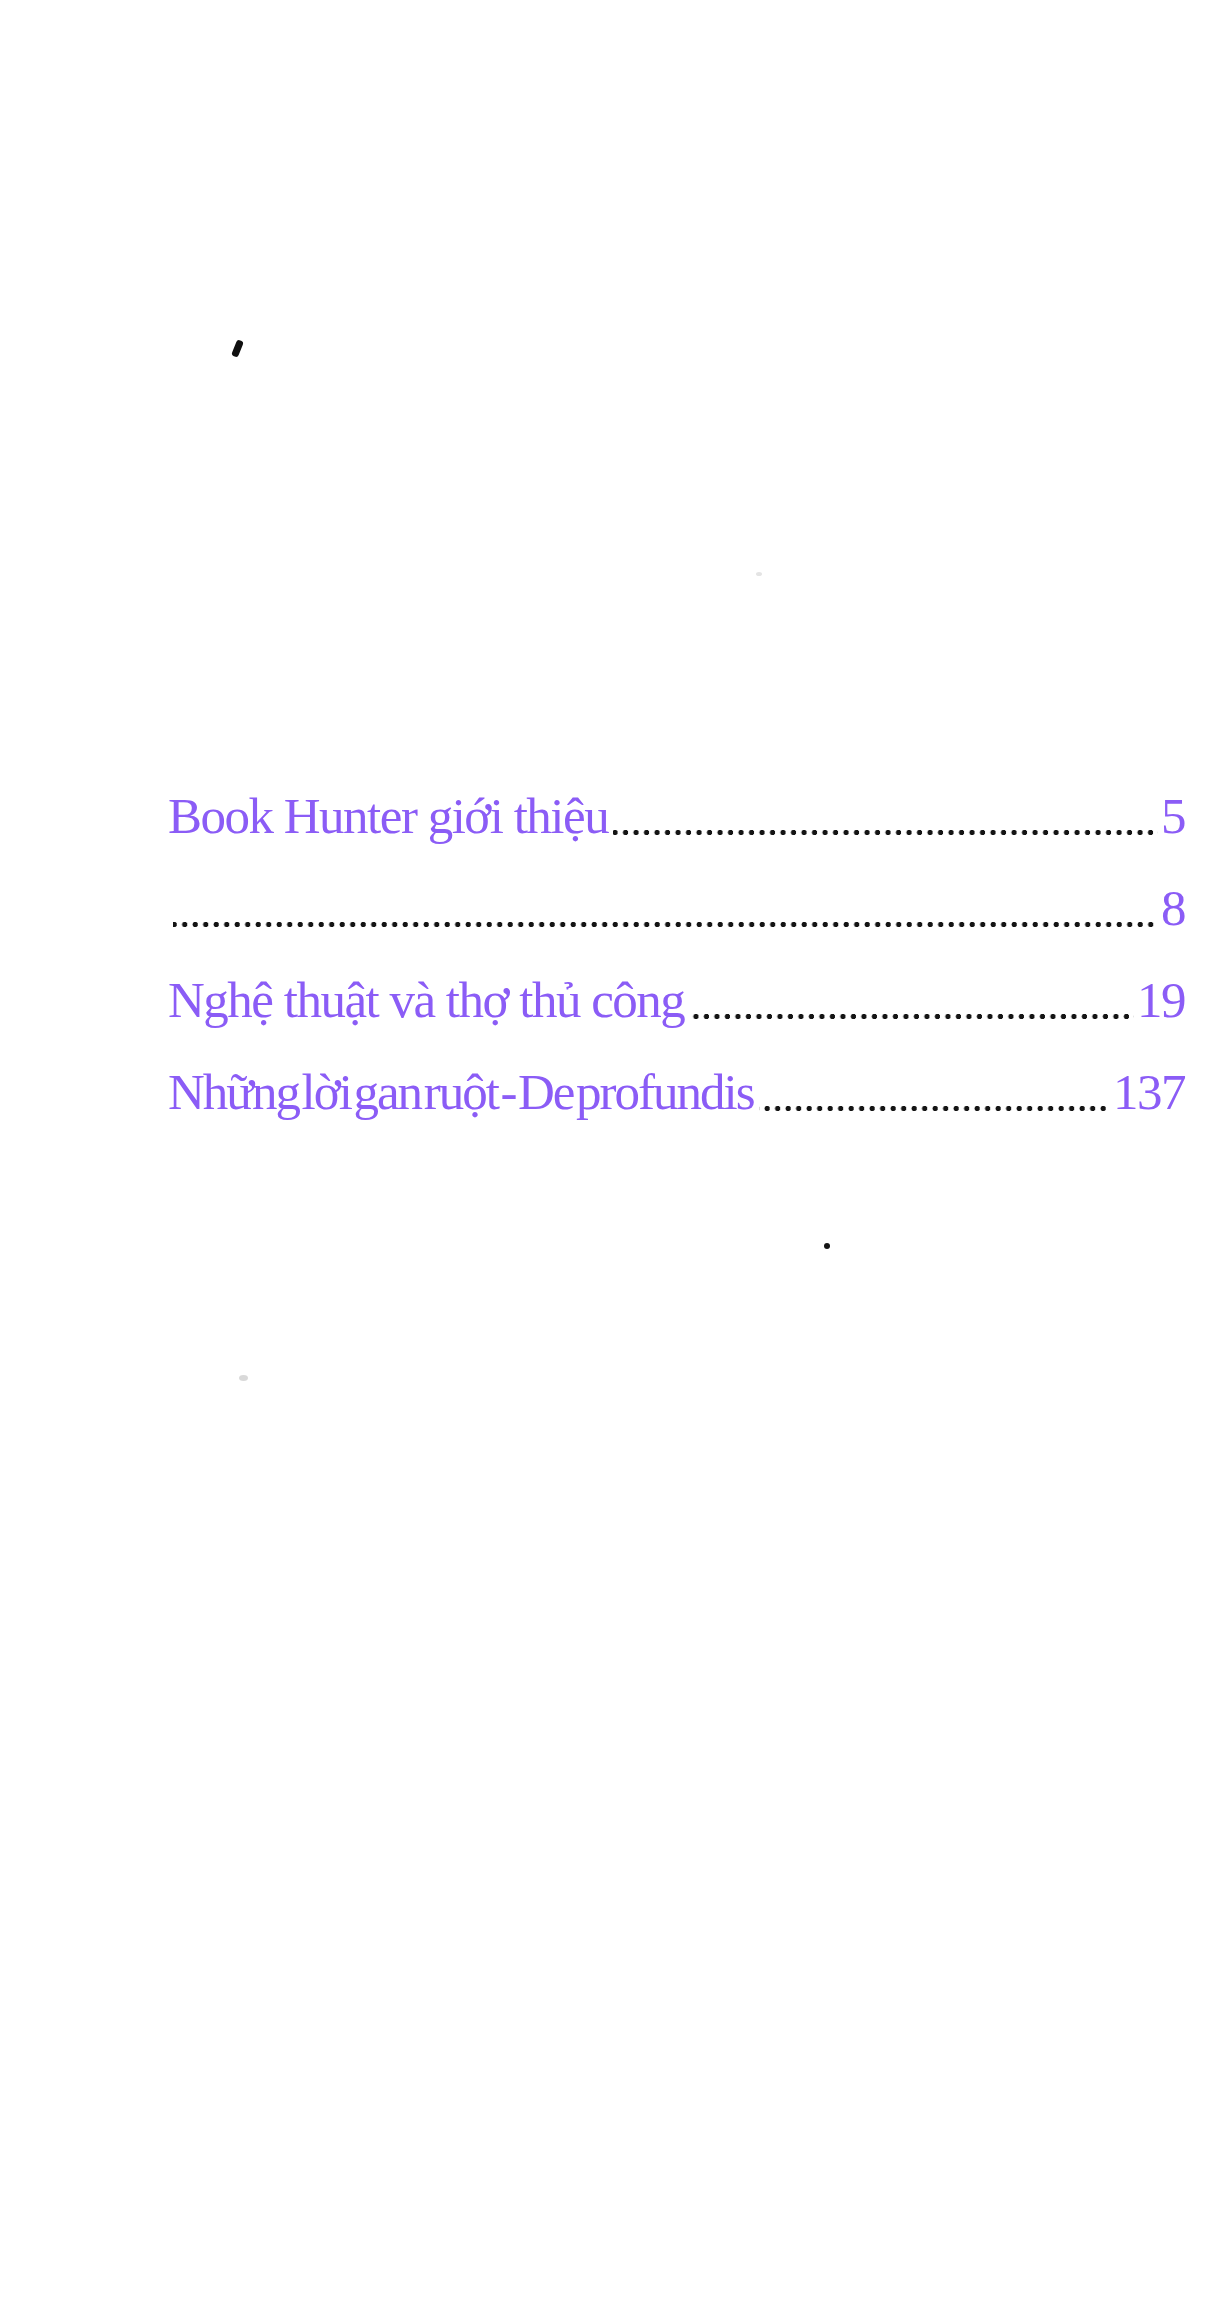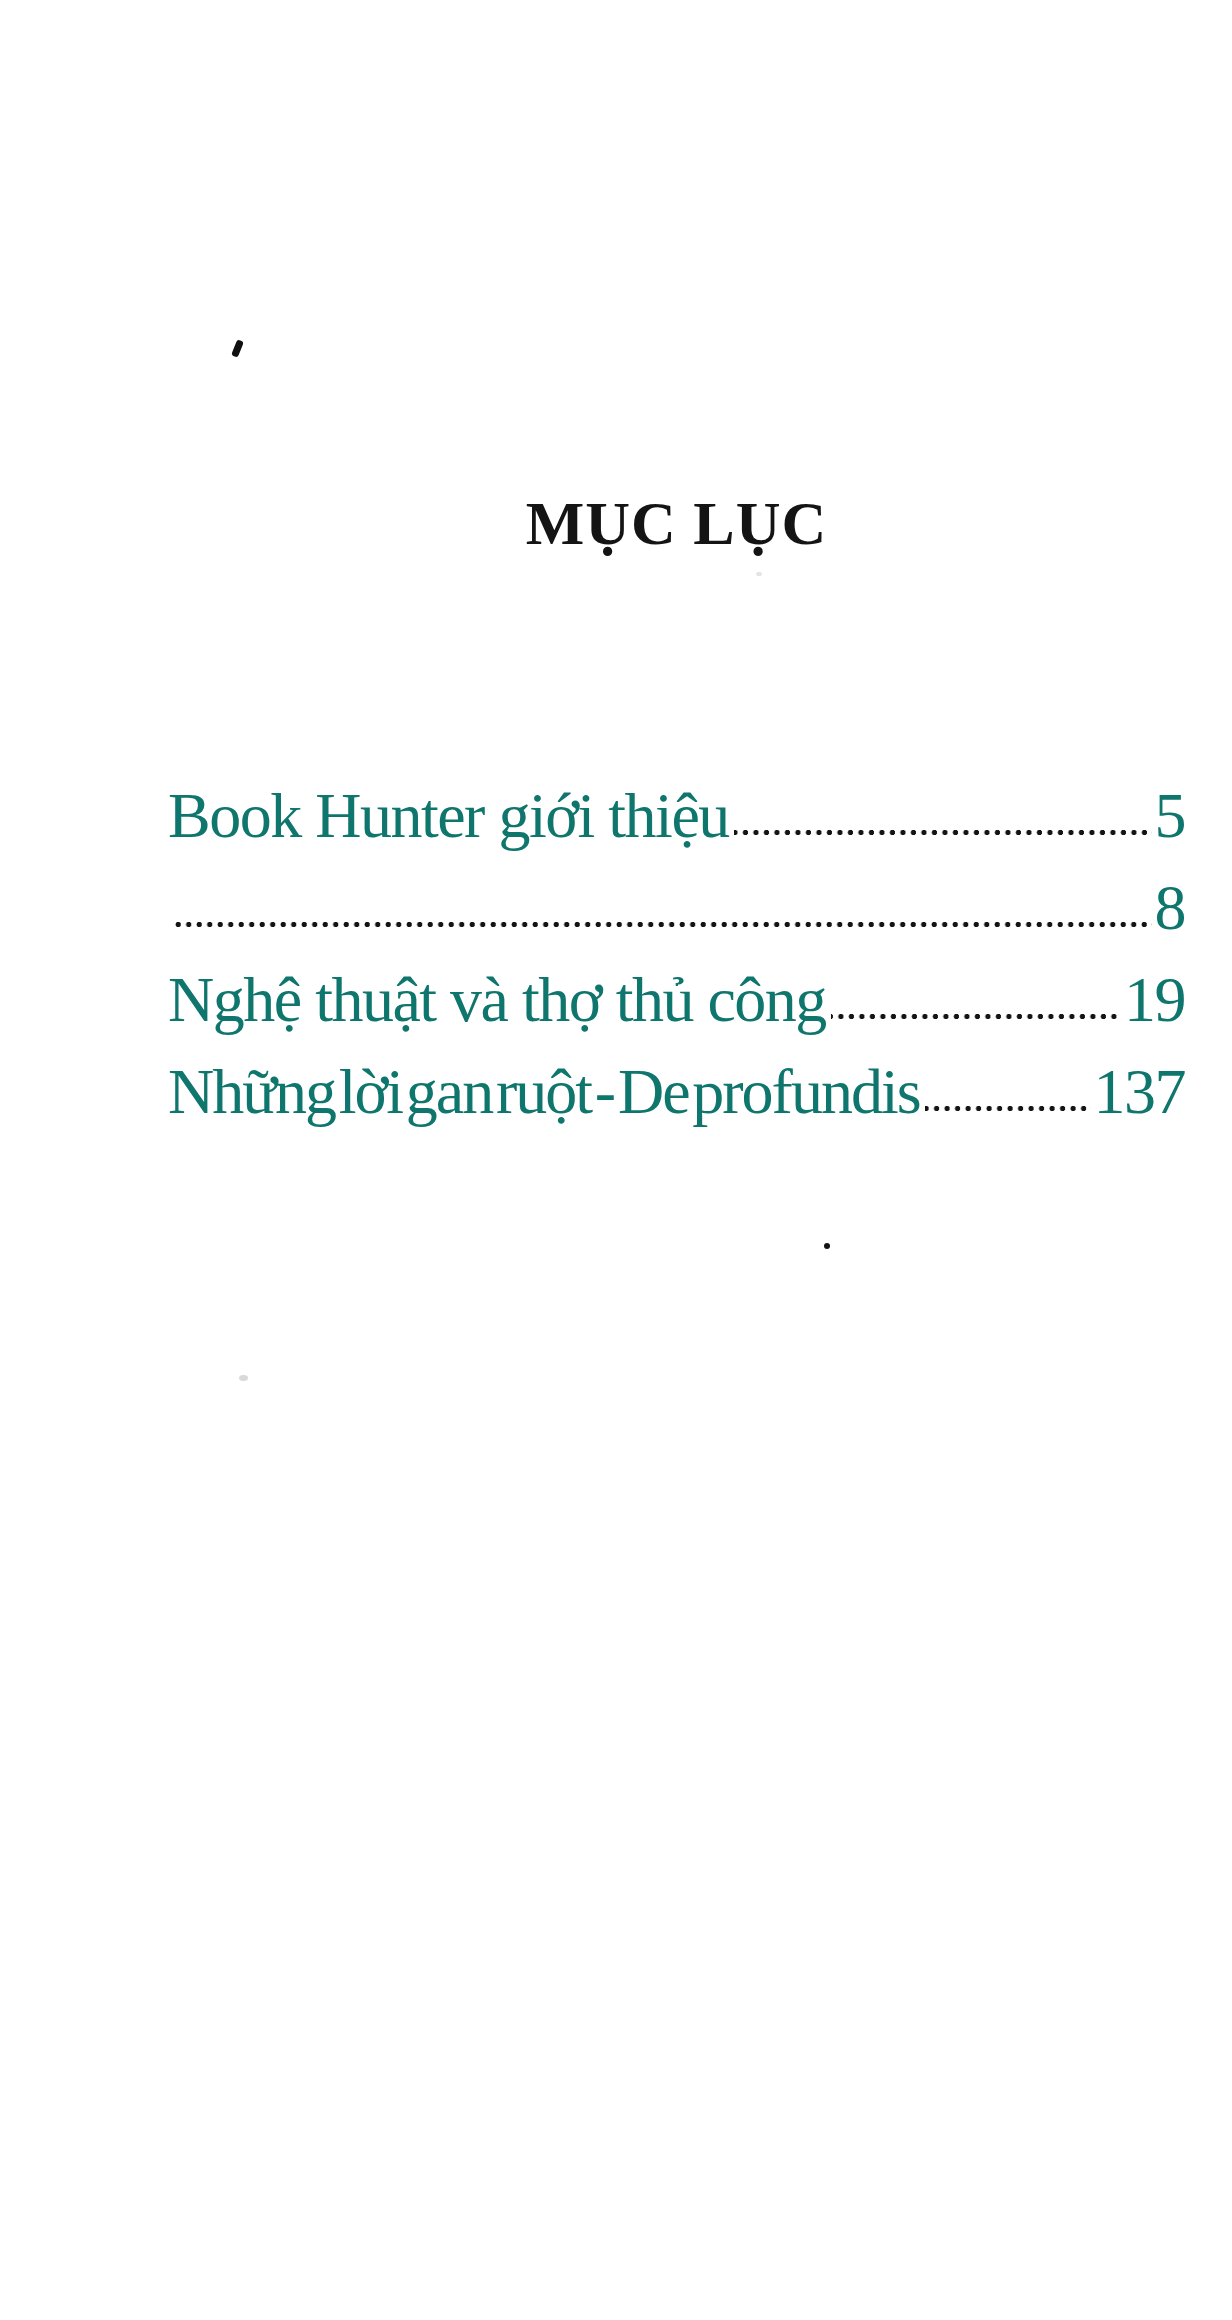--- a/index.html
+++ b/index.html
@@ -40,24 +40,24 @@
     position: absolute;
     left: 168px;
     top: 770px;
     width: 1017px;
   }
   .entry {
     display: flex;
     align-items: flex-end;
     height: 92px;
     line-height: 92px;
-    font-size: 64px;
+    font-size: 51px;
     letter-spacing: -1.5px;
     white-space: nowrap;
-    color: #0f766e;
+    color: #8b5cf6;
   }
   .entry-label { flex: 0 0 auto; }
   .entry:last-child .entry-label { word-spacing: -0.16em; letter-spacing: -2px; }
   .leader {
     flex: 1 1 auto;
     min-width: 24px;
     align-self: flex-end;
     height: 7px;
     margin: 0 3px 26px 5px;
     background-image: radial-gradient(circle at 3.2px 3.5px, #141414 2.3px, rgba(0,0,0,0) 3px);
@@ -95,21 +95,20 @@
     background: #e4e4e4;
     border-radius: 50%;
   }
 </style>
 </head>
 <body>
 
 <div class="page">
   <span class="tick"></span>
 
-  <h1 class="title">MỤC LỤC</h1>
 
   <div class="toc">
   <div class="entry">
     <span class="entry-label">Book Hunter giới thiệu</span>
     <span class="leader"></span>
     <span class="entry-page">5</span>
   </div>
 
   <div class="entry">
     <span class="leader"></span>

